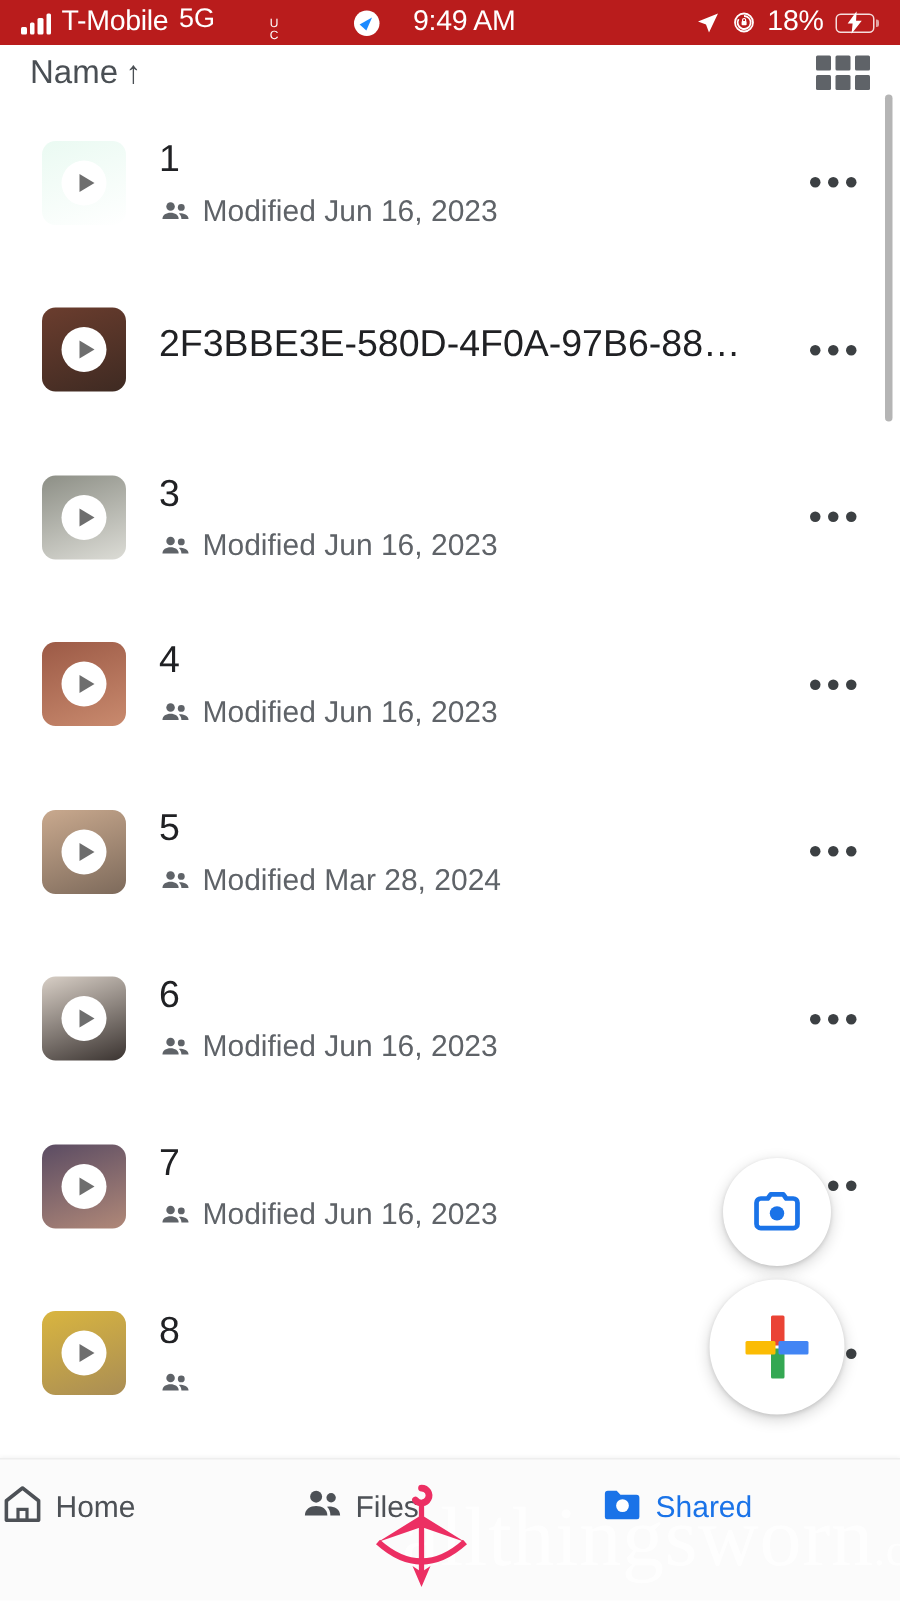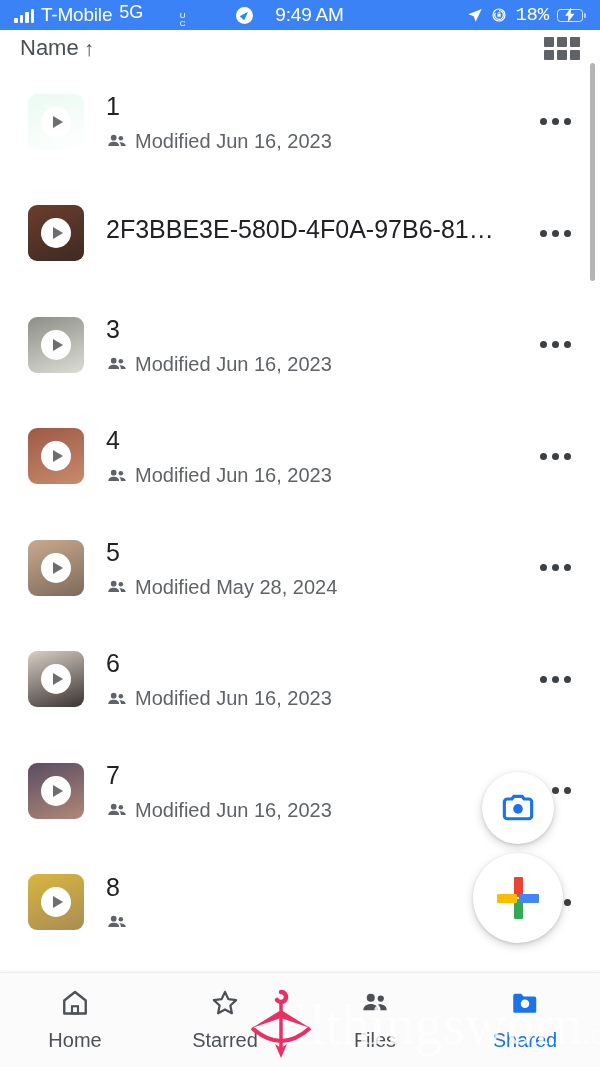--- a/index.html
+++ b/index.html
@@ -8,29 +8,29 @@
     width:600px; height:1067px;
     font-family: "Liberation Sans", sans-serif;
     background:#ffffff;
     overflow:hidden;
     position:relative;
   }
 
   
   .statusbar{
     position:absolute; top:0; left:0; width:600px; height:30px;
-    background:#3b82f6;
+    background:#b91c1c;
     display:flex; align-items:center;
     color:#ffffff;
     padding:0 14px;
   }
   .sb-left{ display:flex; align-items:center; gap:7px; flex:0 0 auto; }
   .sb-center{ position:absolute; left:0; width:580px; display:flex; justify-content:center;
               align-items:center; gap:22px; pointer-events:none;}
-  .sb-right{ margin-left:auto; display:flex; align-items:center; gap:8px; z-index:2;font-family:Liberation Mono, monospace;}
+  .sb-right{ margin-left:auto; display:flex; align-items:center; gap:8px; z-index:2;}
   .sb-text{ font-size:19px; letter-spacing:-0.2px; }
   .bars{ display:flex; align-items:flex-end; gap:2px; height:15px; }
   .bars i{ display:block; width:3.5px; background:#fff; border-radius:1px; }
   .bars i:nth-child(1){height:5px}
   .bars i:nth-child(2){height:8px}
   .bars i:nth-child(3){height:11px}
   .bars i:nth-child(4){height:14px}
   .fiveg{ display:flex; align-items:baseline; font-size:18px;gap:36px; }
   .uc{ display:inline-flex; flex-direction:column; font-size:8px; line-height:8px; margin-left:0.5px; }
   .compass{ width:17px; height:17px; border-radius:50%; background:#fff; position:relative; }
@@ -86,21 +86,21 @@
     content:""; width:0;height:0;
     border-top:6px solid transparent; border-bottom:6px solid transparent;
     border-left:10px solid #6e6e6e; margin-left:3px;
   }
   .meta{ margin-left:22px; flex:1 1 auto; min-width:0; padding-right:12px; }
   .fname{
     font-size:25px; color:#202124; line-height:1.2;
     white-space:nowrap; overflow:hidden; text-overflow:ellipsis;
     margin-bottom:9px;
   }
-  .fsub{ display:flex; align-items:center; gap:7px; }
+  .fsub{ display:flex; align-items:flex-start; gap:7px; }
   .people-icon{ flex:0 0 auto; }
   .fsubtext{ font-size:20px; color:#5f6368; white-space:nowrap; }
   .more{
     width:62px; flex:0 0 auto; display:flex; align-items:center; justify-content:center;
     gap:5px; margin-right:14px;
   }
   .more i{ width:7px;height:7px;border-radius:50%;background:#3c4043;display:block; }
 
   
   .fab{
@@ -128,21 +128,21 @@
   .wm-text .dot{ font-size:30px; }
 
   
   .bottomnav{
     position:absolute; left:0; bottom:0; width:600px; height:95px;
     background:#fbfbfb; display:flex; align-items:flex-start;
     border-top:1px solid #eeeeee;
     box-shadow:0 -1px 3px rgba(0,0,0,.05);
     padding-top:15px;
   }
-  .navitem{ flex:1 1 0; display:flex; flex-direction:column; align-items:center; gap:7px; }
+  .navitem{ flex:1 1 0; display:flex; align-items:center; gap:7px; }
   .navlabel{ font-size:20px; color:#4d5156; }
   .navitem.active .navlabel{ color:#1a73e8; }
 </style>
 </head>
 <body>
 
 <div class="statusbar">
   <div class="sb-left">
     <span class="bars">
         <i></i>
@@ -224,21 +224,21 @@
         <i></i>
         <i></i>
         <i></i>
       </div>
     </div>
     <div class="row">
       <div class="thumb" style="background:linear-gradient(160deg,#6b3d2e 0%,#3e2a22 100%)">
         <span class="play"></span>
       </div>
       <div class="meta">
-        <div class="fname">2F3BBE3E-580D-4F0A-97B6-81…</div>
+        <div class="fname">2F3BBE3E-580D-4F0A-97B6-88…</div>
       </div>
       <div class="more">
         <i></i>
         <i></i>
         <i></i>
       </div>
     </div>
     <div class="row">
       <div class="thumb" style="background:linear-gradient(160deg,#8d8f86 0%,#dcdcd6 100%)">
         <span class="play"></span>
@@ -289,21 +289,21 @@
       </div>
       <div class="meta">
         <div class="fname">5</div>
         <div class="fsub">
           <svg class="people-icon" width="22" height="22" viewBox="0 0 24 24">
             <circle cx="8.4" cy="8.4" r="3.1" fill="#5f6368"></circle>
             <circle cx="16.2" cy="9" r="2.5" fill="#5f6368"></circle>
             <path d="M2.5 17.5c0-3.1 2.7-4.6 5.9-4.6s5.9 1.5 5.9 4.6z" fill="#5f6368"></path>
             <path d="M15 13.3c2.8 0 6.5 1.1 6.5 4.2h-5.2c0-1.7-.6-3.1-1.8-4.1z" fill="#5f6368"></path>
           </svg>
-          <span class="fsubtext">Modified May 28, 2024</span>
+          <span class="fsubtext">Modified Mar 28, 2024</span>
         </div>
       </div>
       <div class="more">
         <i></i>
         <i></i>
         <i></i>
       </div>
     </div>
     <div class="row">
       <div class="thumb" style="background:linear-gradient(160deg,#d8cfc6 0%,#3a3330 100%)">
@@ -402,26 +402,20 @@
 <div class="bottomnav" id="bottom-nav">
     <div class="navitem">
       <span><svg width="30" height="30" viewBox="0 0 24 24">
           <path d="M12 3.2 3.4 10v10.4h17.2V10z" fill="none" stroke="#4d5156" stroke-width="1.9" stroke-linejoin="round"></path>
           <rect x="9.6" y="14.6" width="4.8" height="5.8" fill="none" stroke="#4d5156" stroke-width="1.7"></rect>
         </svg></span>
       <span class="navlabel">Home</span>
     </div>
     <div class="navitem">
       <span><svg width="30" height="30" viewBox="0 0 24 24">
-          <path d="M12 3.2l2.7 5.7 6.2.8-4.6 4.3 1.2 6.2L12 17.2 6.5 20.2l1.2-6.2L3.1 9.7l6.2-.8z" fill="none" stroke="#4d5156" stroke-width="1.8" stroke-linejoin="round"></path>
-        </svg></span>
-      <span class="navlabel">Starred</span>
-    </div>
-    <div class="navitem">
-      <span><svg width="30" height="30" viewBox="0 0 24 24">
           <circle cx="8.6" cy="7.8" r="3.2" fill="#4d5156"></circle>
           <circle cx="16.6" cy="8.4" r="2.5" fill="#4d5156"></circle>
           <path d="M2.6 17.8c0-3.3 2.9-5 6-5s6 1.7 6 5z" fill="#4d5156"></path>
           <path d="M15.4 13c2.9 0 6 1.2 6 4.8h-5.2c0-1.9-.6-3.5-1.8-4.6z" fill="#4d5156"></path>
         </svg></span>
       <span class="navlabel">Files</span>
     </div>
     <div class="navitem active">
       <span><svg width="30" height="30" viewBox="0 0 24 24">
           <path d="M2.6 6.2a1.6 1.6 0 0 1 1.6-1.6h4.7l2 2.2h8.5a1.6 1.6 0 0 1 1.6 1.6v10.2a1.2 1.2 0 0 1-1.2 1.2H3.8a1.2 1.2 0 0 1-1.2-1.2z" fill="#1a73e8"></path>

